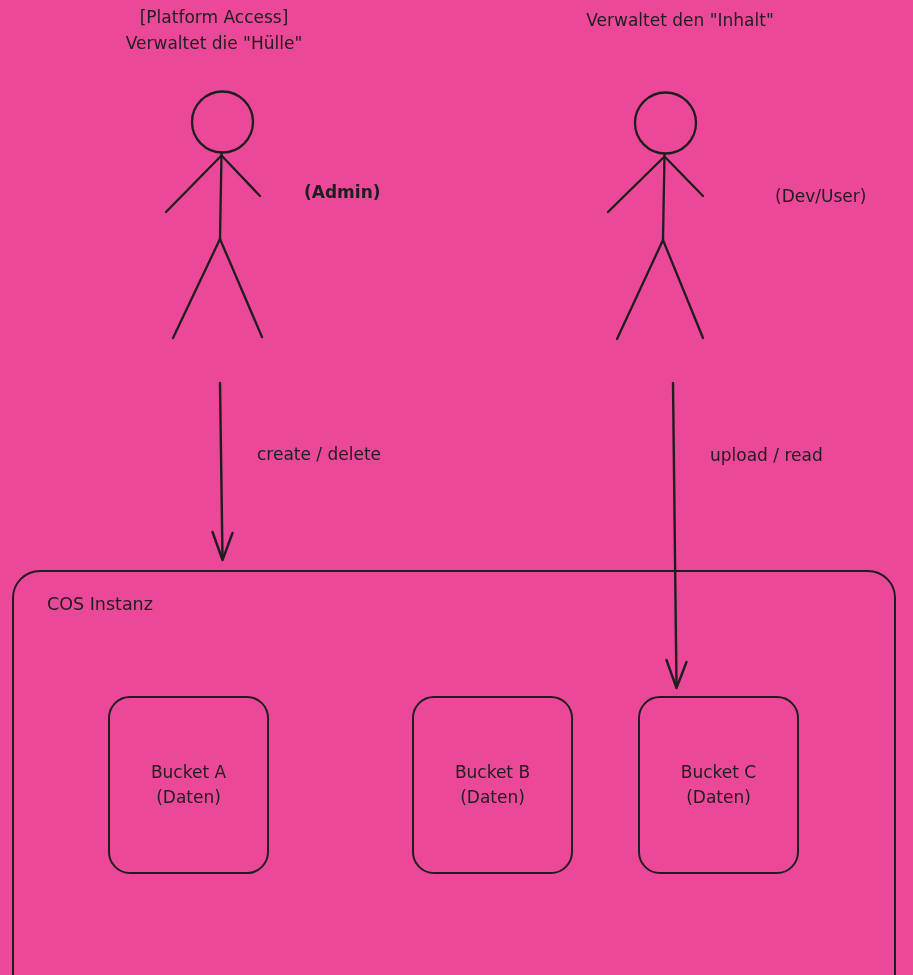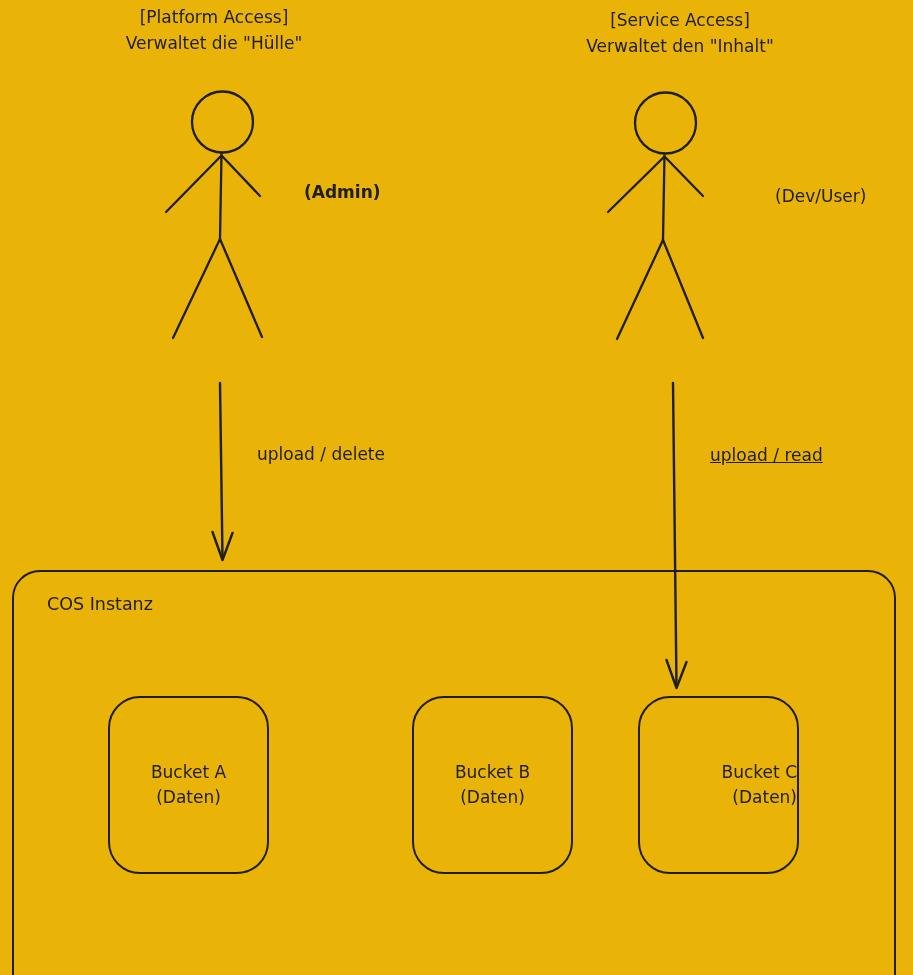--- a/index.html
+++ b/index.html
@@ -4,21 +4,21 @@
 <style>
   html, body {
     margin: 0;
     padding: 0;
     background: #ffffff;
   }
   .canvas {
     position: relative;
     width: 913px;
     height: 975px;
-    background: #eab308;
+    background: #ec4899;
     font-family: "DejaVu Sans", "Liberation Sans", sans-serif;
     color: #1e1e1e;
     overflow: hidden;
   }
   .hdr {
     position: absolute;
     width: 300px;
     text-align: center;
     font-size: 17px;
     line-height: 26px;
@@ -53,45 +53,44 @@
     font-size: 17.5px;
     line-height: 22px;
     white-space: nowrap;
   }
   .bucket {
     position: absolute;
     top: 124px;
     width: 161px;
     height: 178px;
     border: 2.25px solid #1e1e1e;
-    border-radius: 32px;
+    border-radius: 22px;
     box-sizing: border-box;
     display: flex;
     flex-direction: column;
     align-items: center;
     justify-content: center;
     text-align: center;
     font-size: 17px;
     line-height: 25px;
   }
   .bucket-a { left: 94px; }
   .bucket-b { left: 354px; margin-left: 44px; }
-  .bucket-c { left: 624px; align-items: flex-end; }
+  .bucket-c { left: 624px; }
 </style>
 </head>
 <body>
 
 <div class="canvas">
 
   <div class="hdr" style="left:64px; top:4px;">
     <div>[Platform Access]</div>
     <div>Verwaltet die "Hülle"</div>
   </div>
   <div class="hdr" style="left:530px; top:7px;">
-    <div>[Service Access]</div>
     <div>Verwaltet den "Inhalt"</div>
   </div>
 
   <svg class="strokes" width="913" height="975" viewBox="0 0 913 975">
     <g stroke="#1e1e1e" stroke-width="2.3" fill="none" stroke-linecap="round">
       <circle cx="222.5" cy="122" r="30.5"></circle>
       <path d="M221.5,153 L220,239"></path>
       <path d="M221,156 L166,212"></path>
       <path d="M222,156 L260,196"></path>
       <path d="M220,239 L173,338"></path>
@@ -111,22 +110,22 @@
     </g>
     <g stroke="#1e1e1e" stroke-width="2.4" fill="none" stroke-linecap="round" stroke-linejoin="round">
       <path d="M673,383 L676.5,686"></path>
       <polyline points="666.5,660 676.5,688 686.5,662"></polyline>
     </g>
   </svg>
 
   <div class="lbl" style="left:304px; top:181px;font-weight:bold;">(Admin)</div>
   <div class="lbl" style="left:743px; top:185px;margin-left:32px;">(Dev/User)</div>
 
-  <div class="lbl" style="left:257px; top:443px;">upload / delete</div>
-  <div class="lbl" style="left:710px; top:444px;text-decoration:underline;">upload / read</div>
+  <div class="lbl" style="left:257px; top:443px;">create / delete</div>
+  <div class="lbl" style="left:710px; top:444px;">upload / read</div>
 
   <div class="cos">
     <div class="cos-title">COS Instanz</div>
 
     <div class="bucket bucket-a">
       <div>Bucket A</div>
       <div>(Daten)</div>
     </div>
     <div class="bucket bucket-b">
       <div>Bucket B</div>

